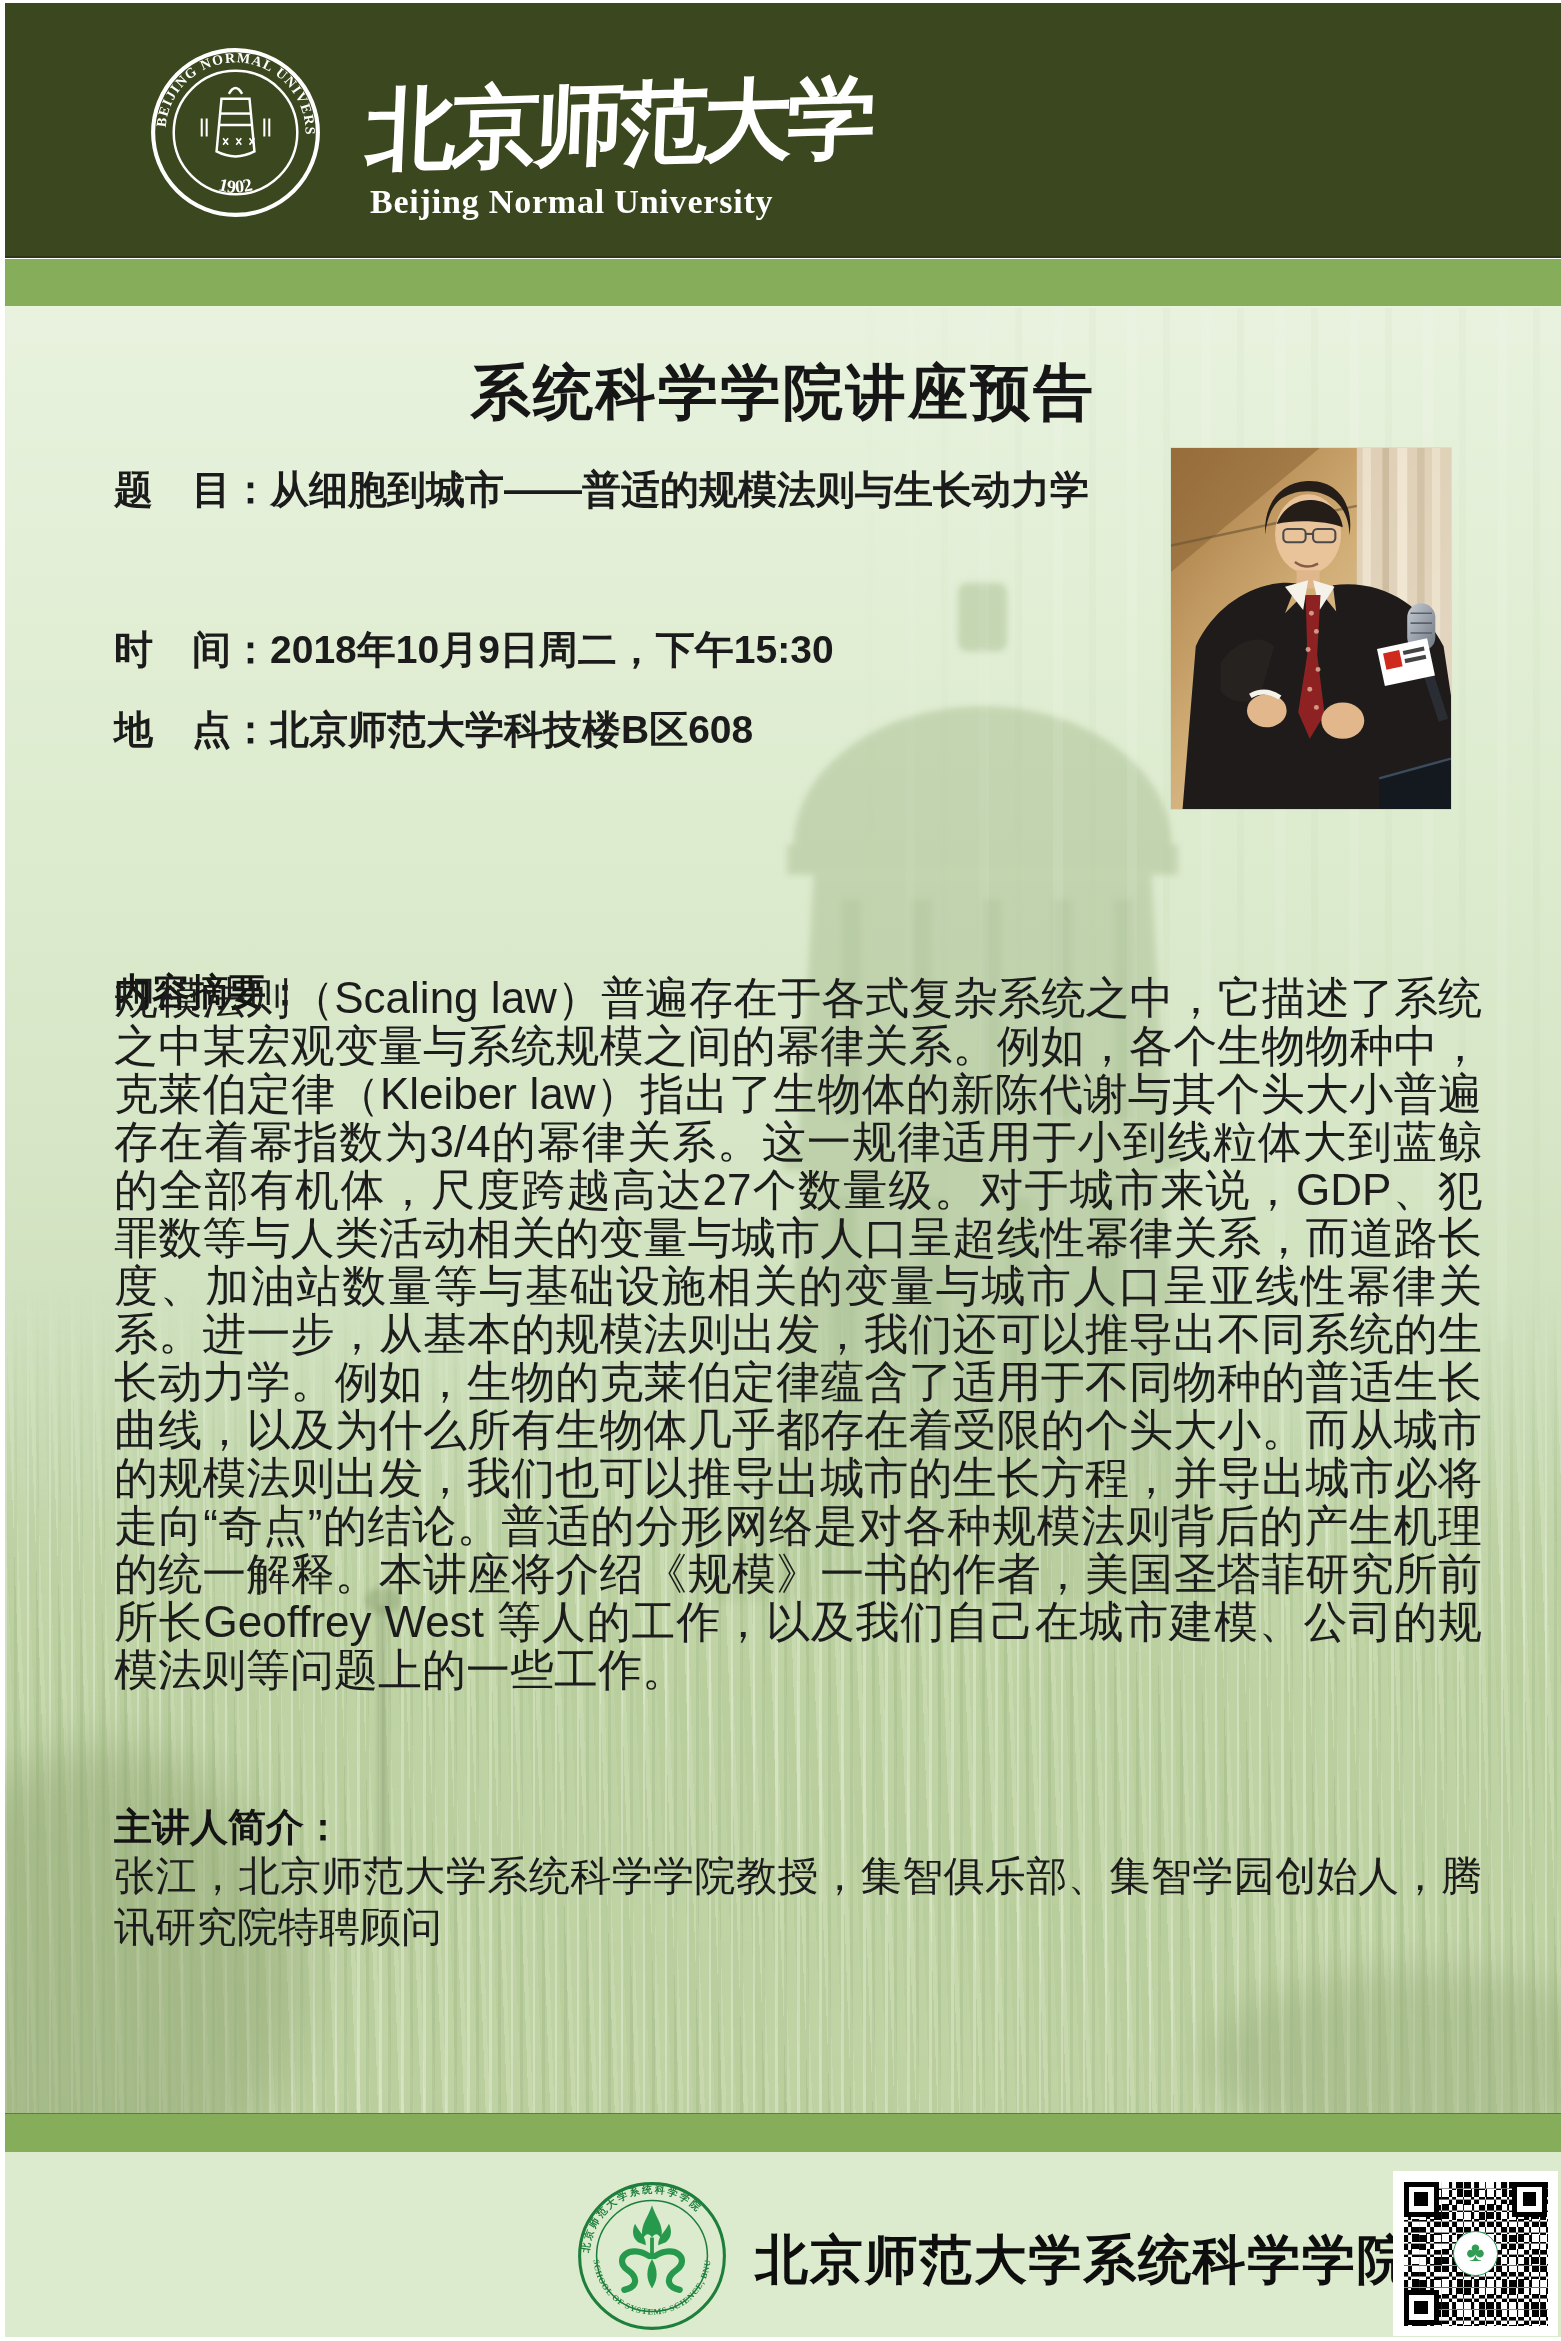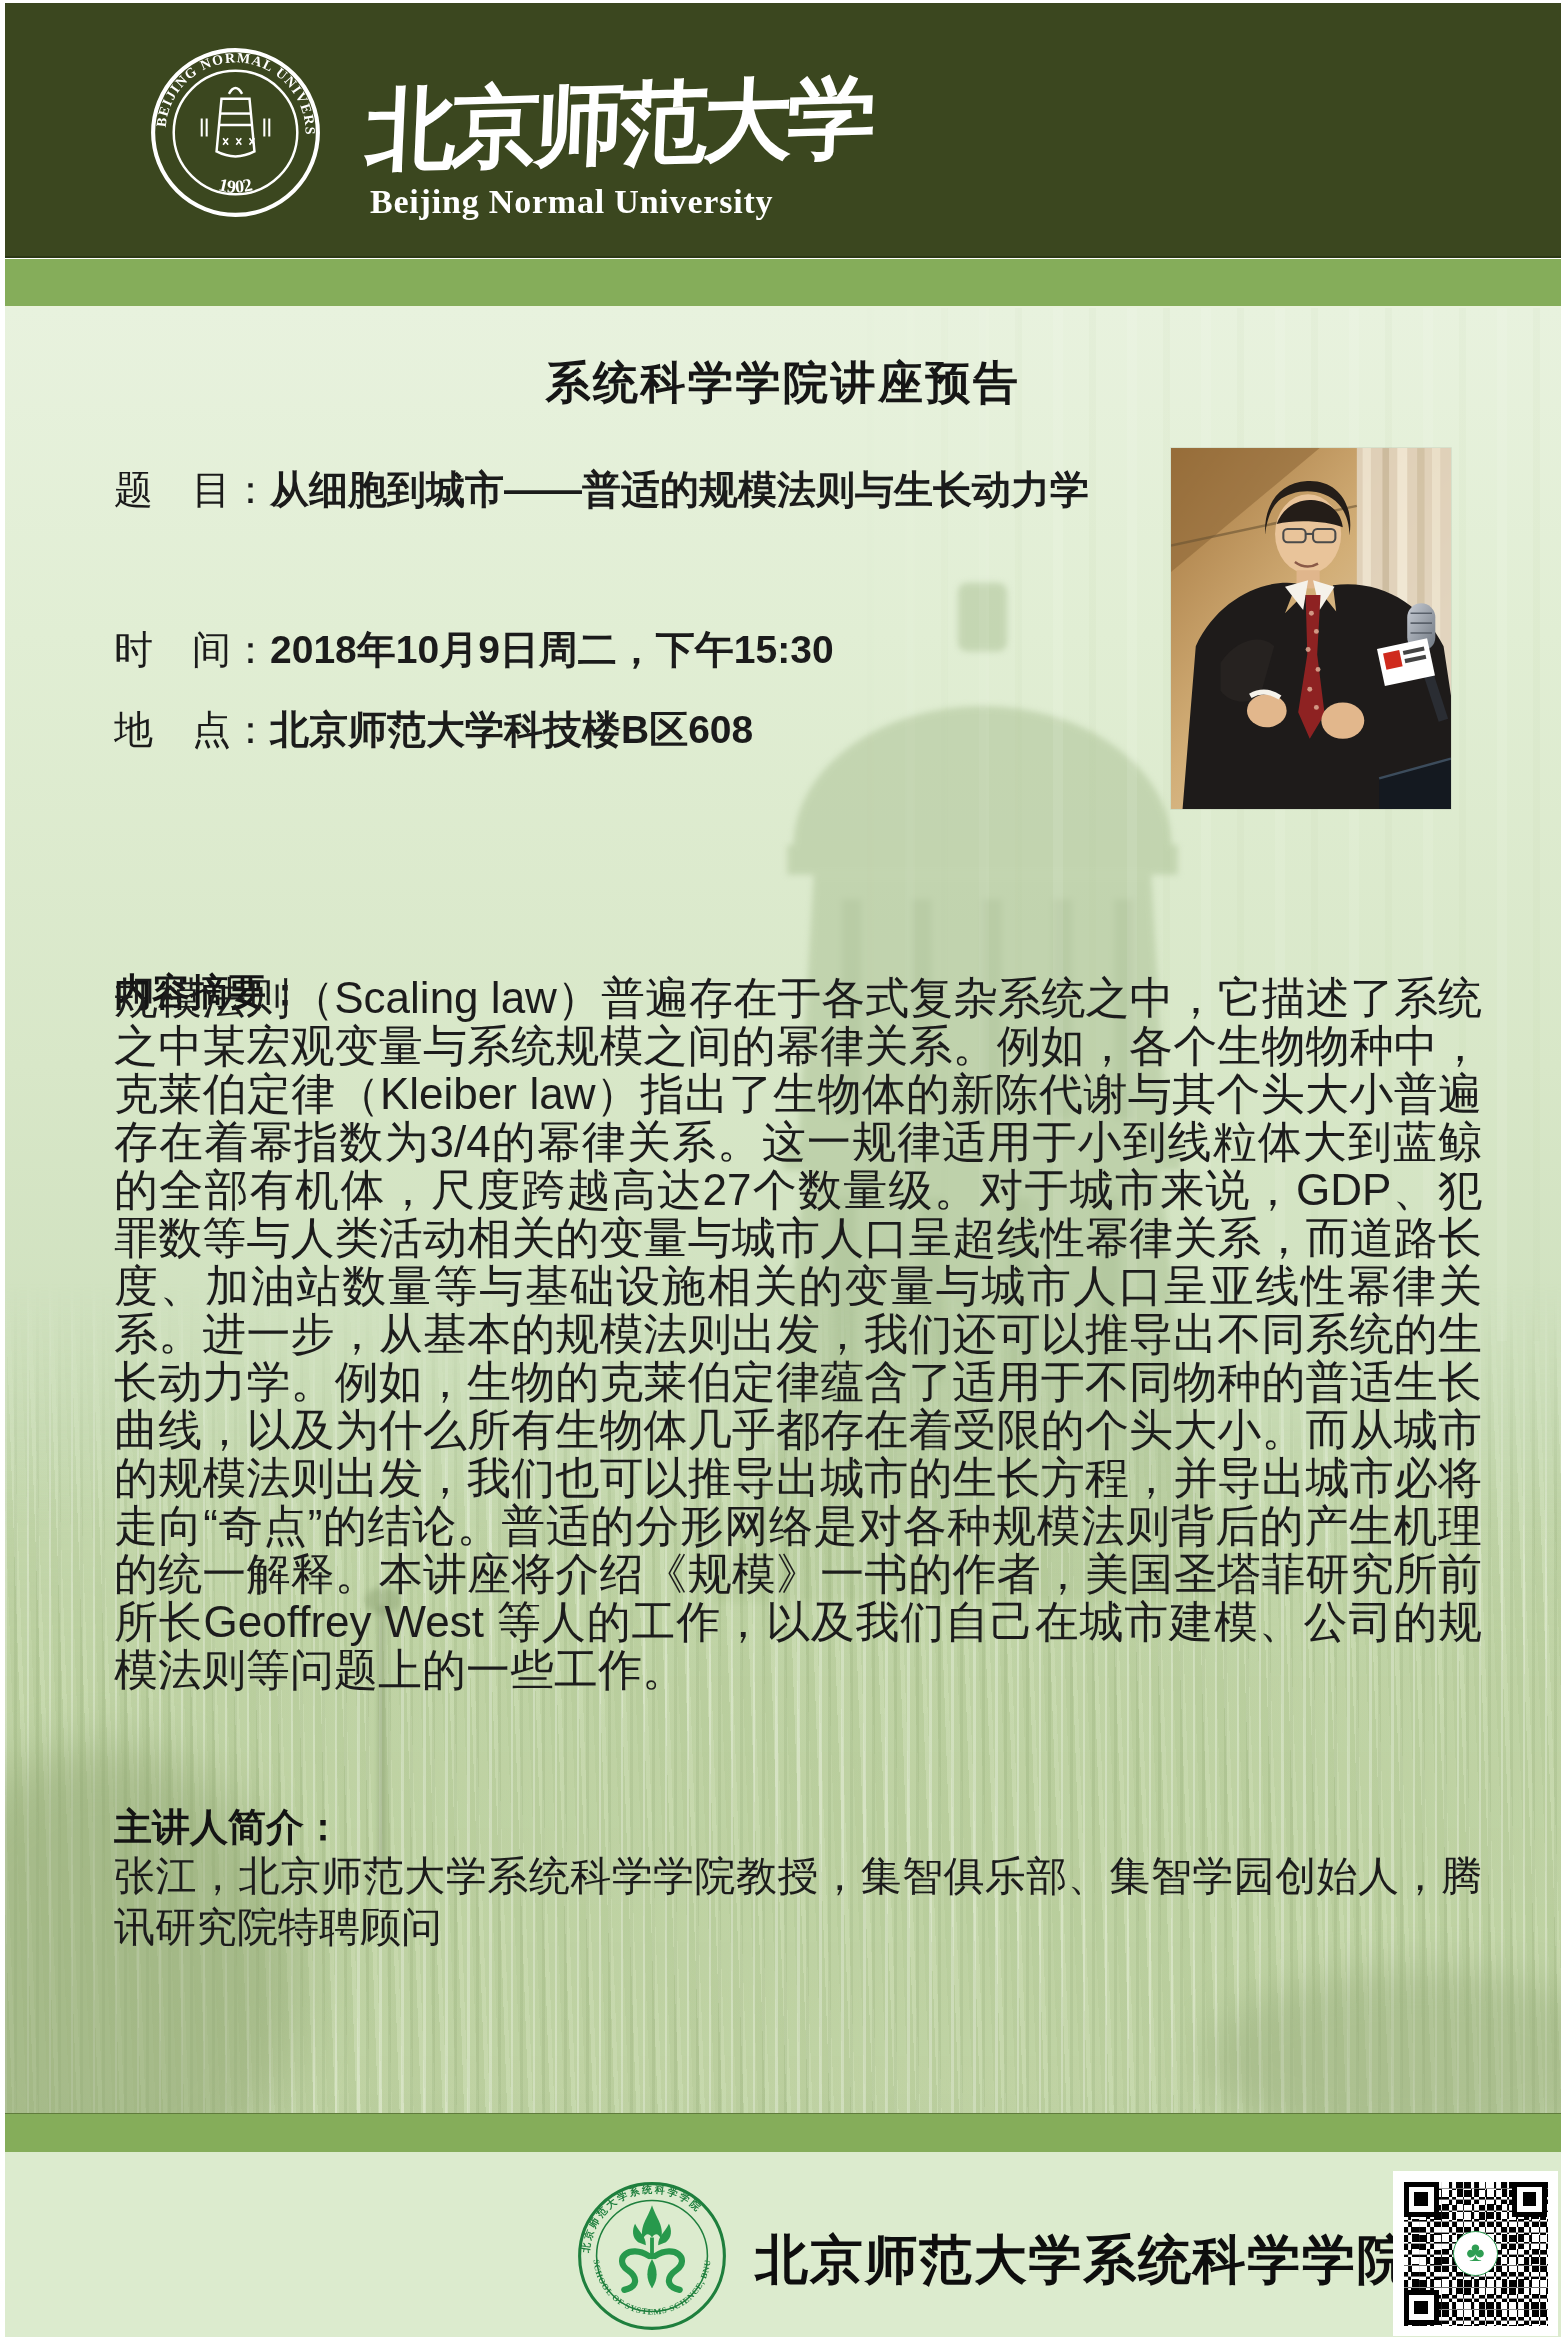--- a/index.html
+++ b/index.html
@@ -27,24 +27,24 @@
       background:
         repeating-linear-gradient(90deg,rgba(255,255,255,.28) 0 2.5px,rgba(255,255,255,0) 2.5px 9px,rgba(120,146,92,.15) 9px 11.6px,rgba(255,255,255,0) 11.6px 22px),
         repeating-linear-gradient(88deg,rgba(174,196,142,.32) 0 7.4px,rgba(216,230,192,.28) 7.4px 11.6px,rgba(188,208,158,.26) 11.6px 21.5px),
         linear-gradient(to bottom,rgba(201,219,177,0),rgba(183,204,150,.5) 45%,rgba(176,198,142,.55));
       -webkit-mask-image:linear-gradient(to bottom,transparent,#000 30%);mask-image:linear-gradient(to bottom,transparent,#000 30%);}
   .wm-blob{position:absolute;border-radius:50%;}
   .wm-tree{left:-99px;top:1437px;width:397px;height:463px;background:#8aa06c;opacity:.45;filter:blur(28px);}
   .wm-lamp{left:373px;top:1297px;width:8.3px;height:273px;background:#7e9465;opacity:.45;filter:blur(2.5px);border-radius:3.3px;}
   .wm-lamp-head{left:360px;top:1279px;width:36px;height:28px;background:#7e9465;opacity:.4;filter:blur(3.3px);}
   .wm-grass2{left:1198px;top:1660px;width:430px;height:182px;background:#93a877;opacity:.4;filter:blur(21.5px);}
-  .lecture-title{position:absolute;left:0;right:0;top:45px;text-align:center;font-size:45px;font-weight:700;
+  .lecture-title{position:absolute;left:0;right:0;top:45px;text-align:center;font-size:60px;font-weight:700;
                  letter-spacing:2.5px;color:#161616;}
   .info-row{position:absolute;left:109px;font-size:39px;line-height:46px;white-space:nowrap;}
-  .info-label{font-weight:400;}
+  .info-label{font-weight:700;}
   .info-value{font-weight:600;}
   .row0{top:159px;} .row1{top:239px;} .row2{top:319px;} .row3{top:399px;} .row4{top:479px;}
   .photo{position:absolute;left:1166px;top:140px;width:280px;height:361px;box-shadow:0 0 0 0.8px rgba(0,0,0,.08);}
   .sec-heading{position:absolute;left:109px;font-size:38px;font-weight:700;color:#141414;}
   .abstract-heading{top:618px;margin-top:41px;}
   .abstract-body{position:absolute;left:109px;top:666px;width:1368px;font-size:44px;line-height:48px;font-weight:500;
                  text-align:justify;color:#1c1c1c;}
   .bio-heading{top:1494px;}
   .bio-body{position:absolute;left:109px;top:1543px;width:1368px;font-size:41px;line-height:51px;font-weight:500;
             text-align:justify;color:#1c1c1c;}

